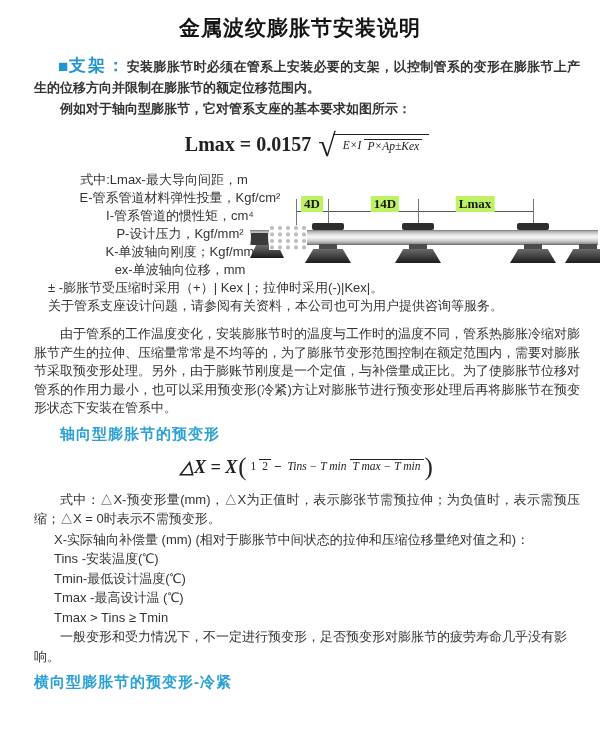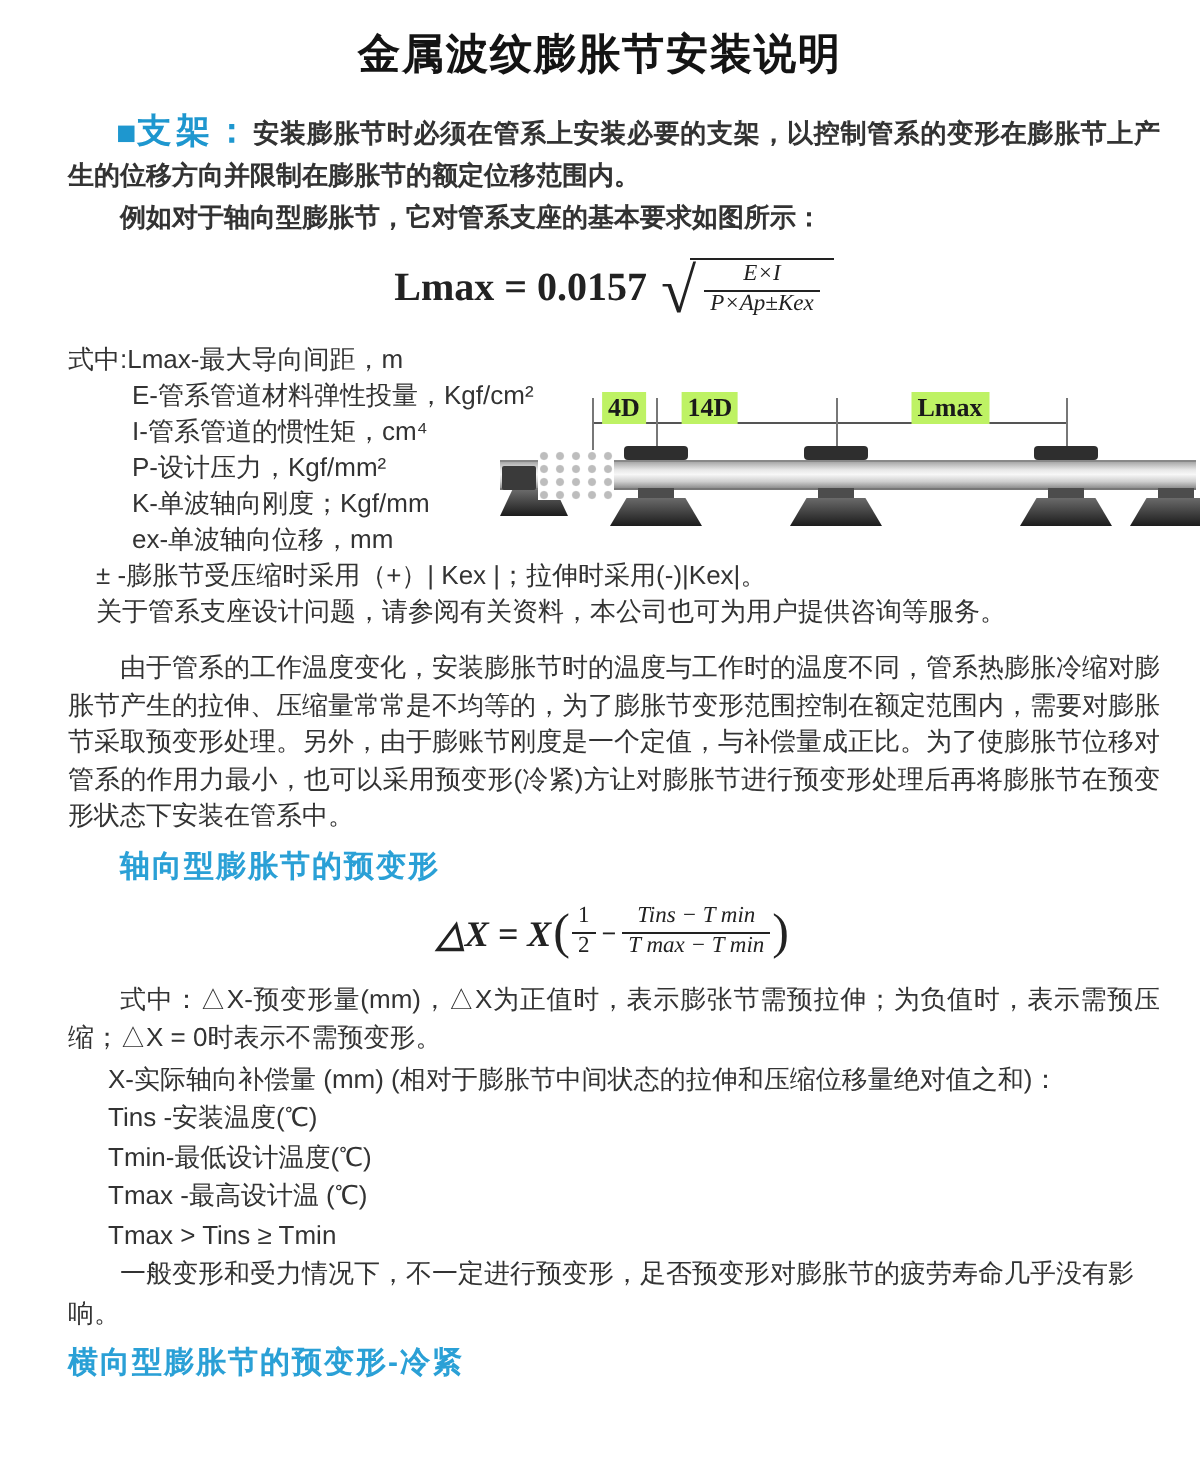--- a/index.html
+++ b/index.html
@@ -20,27 +20,27 @@
   .bullet{color:var(--accent);font-size:17px;font-style:normal;vertical-align:-1px;}
   .sec-label{color:var(--accent);font-size:17px;font-weight:700;letter-spacing:2px;}
   .p-example{font-size:13px;line-height:21px;font-weight:700;color:#333;text-indent:26px;margin:0;}
   
   .formula-row{display:flex;justify-content:center;align-items:center;
     font-family:"Liberation Serif",serif;color:#222;}
   .f1{margin:6px 0 8px 0;height:38px;}
   .f-lhs{font-weight:700;font-size:20px;}
   .radical{font-size:32px;font-weight:400;line-height:30px;margin:2px -3px 0 7px;color:#222;}
   .sqrt-body{display:inline-block;border-top:1.6px solid #222;padding:1px 7px 0 7px;}
-  .frac{display:inline-flex;flex-direction:column;align-items:center;vertical-align:middle;
+  .frac{display:inline-flex;flex-direction:row;align-items:center;vertical-align:middle;
     font-size:11.5px;line-height:1.2;font-family:"Liberation Serif",serif;}
   .frac .num{padding:0 3px;}
   .frac .den{border-top:1px solid #222;padding:0 3px;}
   .it{font-style:italic;}
   
-  .defs{list-style:none;margin:4px 0 0 0;padding:0;width:260px;font-size:13px;line-height:18px;color:#333;}
+  .defs{list-style:none;margin:4px 0 0 0;padding:0;width:260px;font-size:13px;line-height:18px;color:#333;text-align:center;}
   .defs li{margin-left:32px;white-space:nowrap;}
   .defs li:first-child{margin-left:0;}
   .note-line{font-size:13px;line-height:18px;margin:0 0 0 14px;color:#333;white-space:nowrap;}
   
   .diagram{position:absolute;left:250px;top:193px;width:348px;height:78px;}
   .dim-line{position:absolute;left:46px;top:18px;width:237px;height:0;border-top:1px solid #555;}
   .tick{position:absolute;top:6px;width:0;height:38px;border-left:1px solid #777;}
   .dim-label{position:absolute;top:3px;background:#bef264;padding:0 3px;
     font-family:"Liberation Serif",serif;font-weight:700;font-size:13px;color:#1a1a1a;transform:translateX(-50%);}
   .pipe{position:absolute;left:0;top:37px;width:348px;height:13px;
@@ -107,21 +107,21 @@
     <p class="note-line">关于管系支座设计问题，请参阅有关资料，本公司也可为用户提供咨询等服务。</p>
   </div>
 
   <div class="diagram">
     <div class="dim-line"></div>
     <div class="tick" style="left:46px"></div>
     <div class="tick" style="left:78px"></div>
     <div class="tick" style="left:168px"></div>
     <div class="tick" style="left:283px"></div>
     <span class="dim-label" style="left:62px">4D</span>
-    <span class="dim-label" style="left:105px">14D</span>
+    <span class="dim-label" style="left:135px">14D</span>
     <span class="dim-label" style="left:225px">Lmax</span>
     <div class="pipe"></div>
     <div class="anchor-block"></div>
     <div class="anchor-saddle"></div>
     <div class="bellows"></div>
     <div class="support" style="left:78px">
       <div class="cap"></div>
       <div class="neck"></div>
       <div class="saddle"></div>
     </div>

